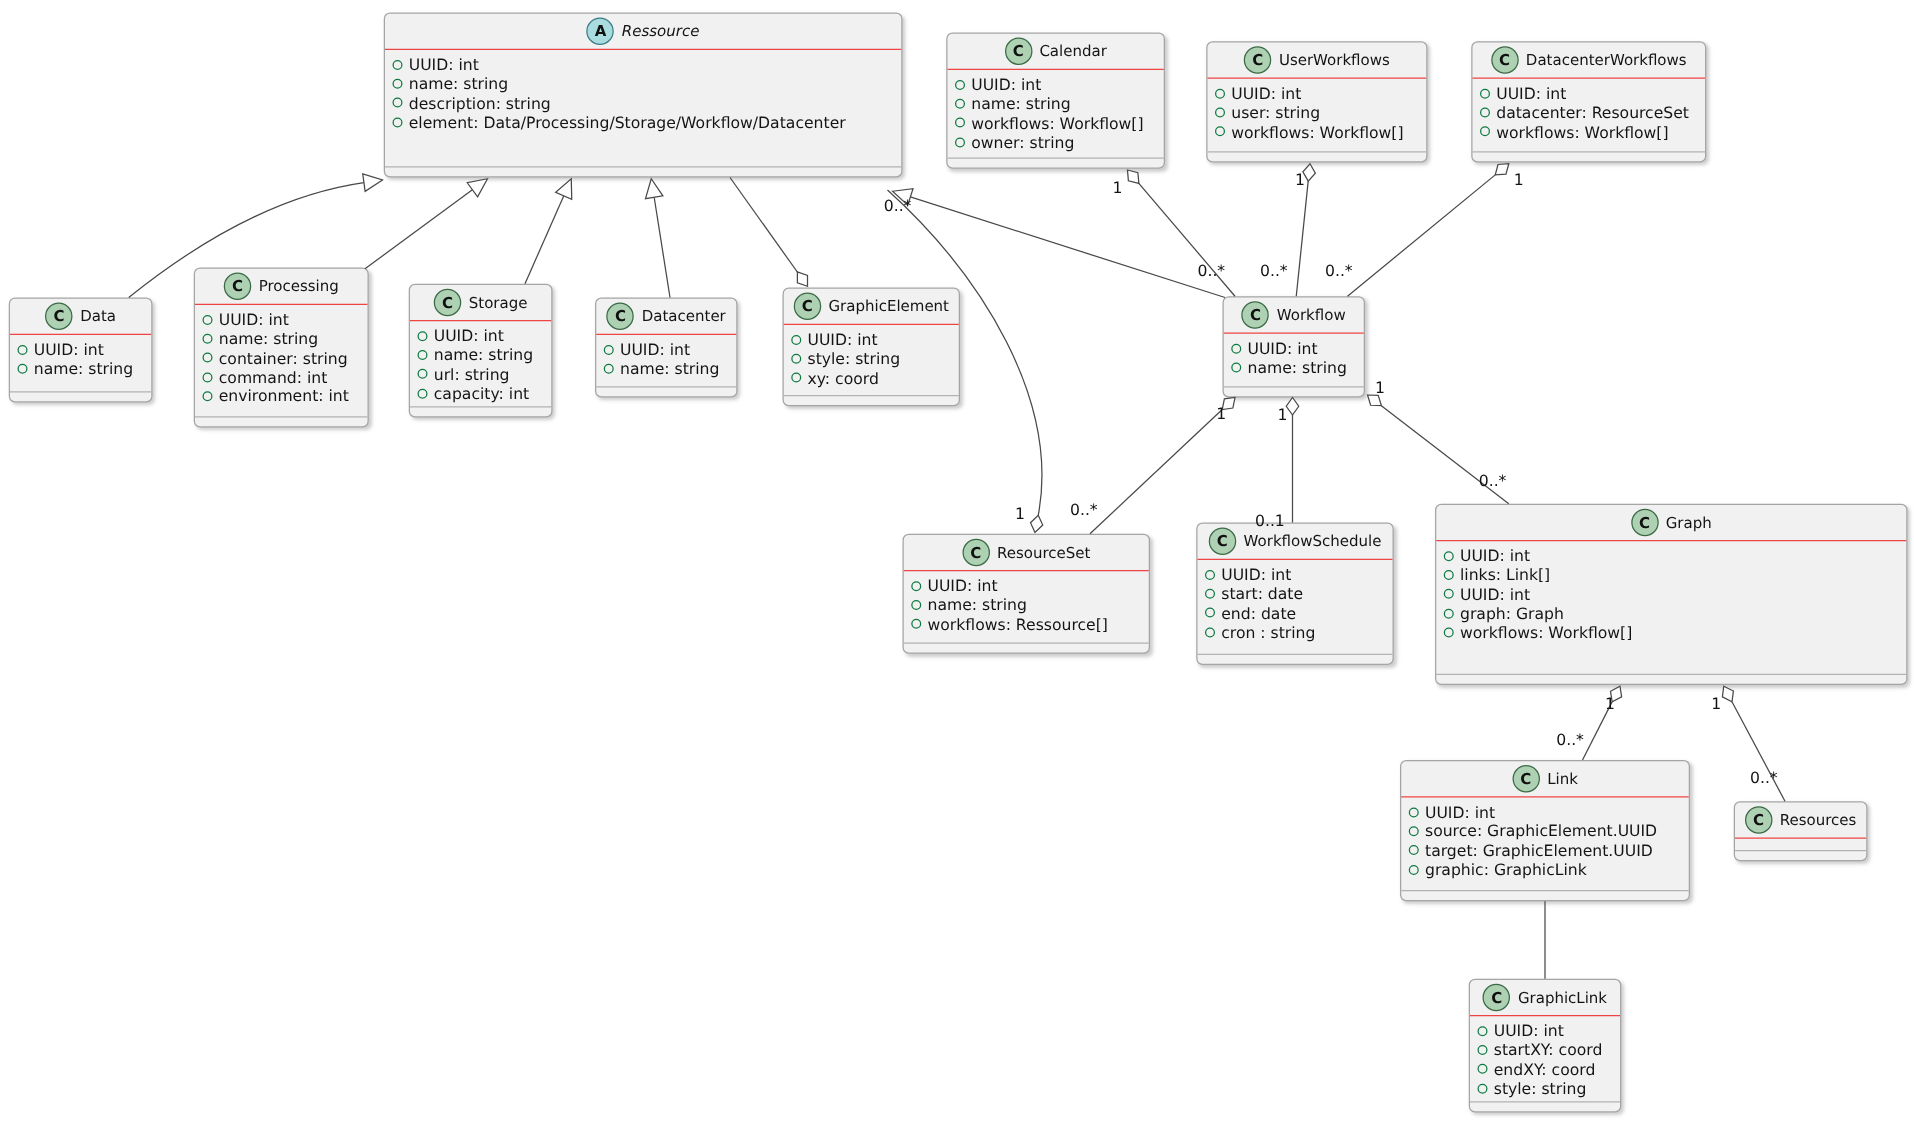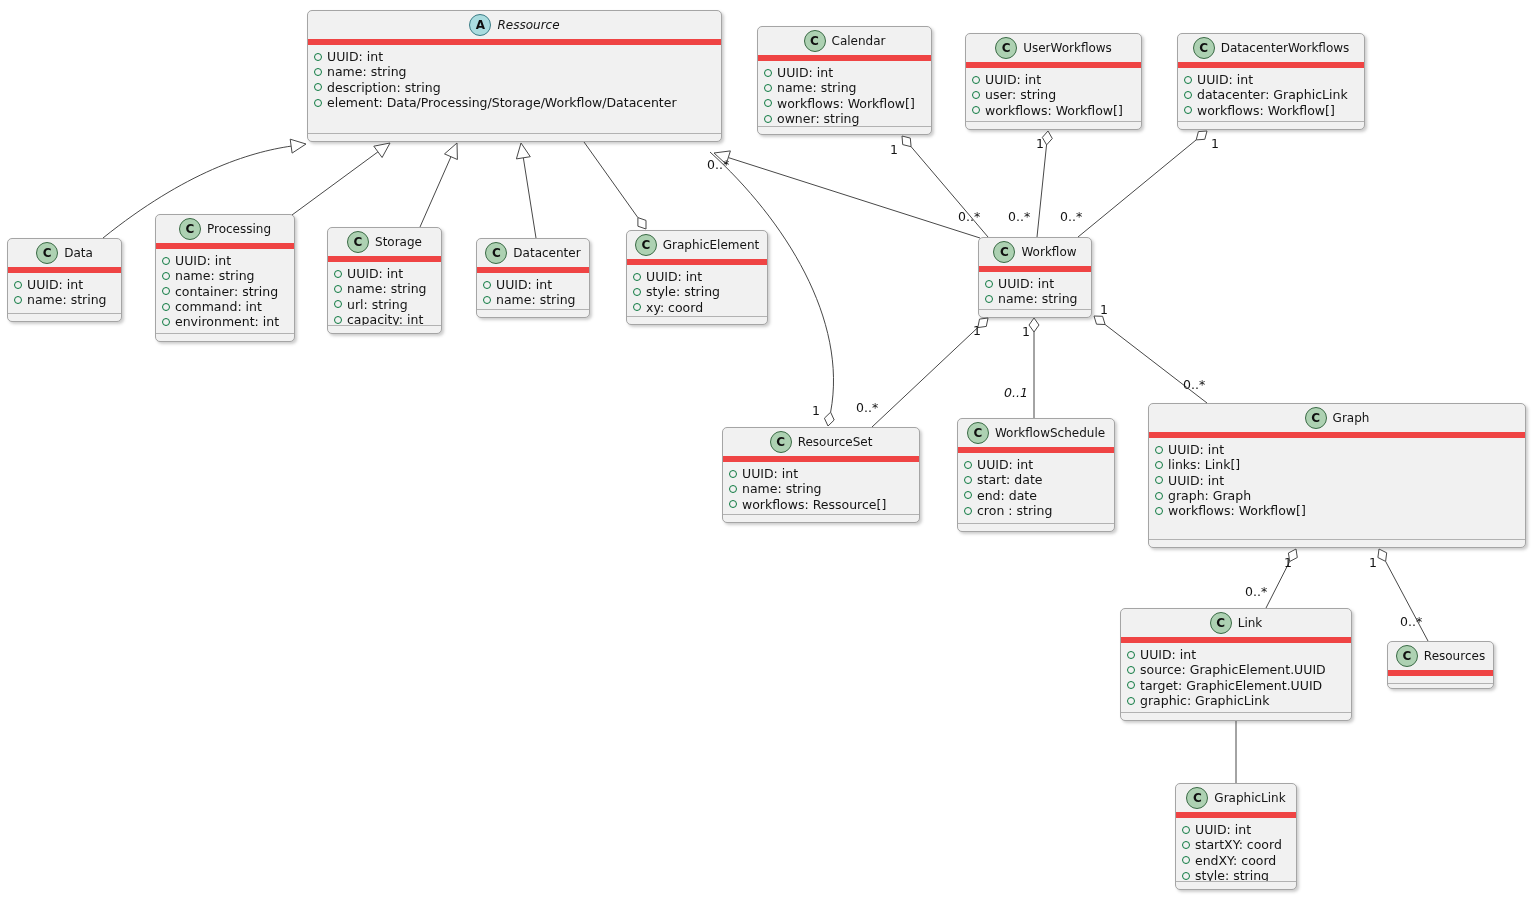--- a/index.html
+++ b/index.html
@@ -25,21 +25,21 @@
   .uml-icon{
     width:20px;height:20px;border-radius:50%;border:1px solid #3A6A45;
     display:flex;align-items:center;justify-content:center;
     font-weight:bold;font-size:12px;flex:0 0 auto;color:#101010;
   }
   .uml-icon.kind-class{background:#ADD1B2;}
   .uml-icon.kind-abstract{background:#A9DCDF;border-color:#3B7C86;}
   .uml-name{font-size:12px;white-space:nowrap;}
   .uml-class.kind-abstract .uml-name{font-style:italic;}
   .uml-attrs{
-    border-top:6px solid #ef4444;padding:4px 0 3px 0;flex:1 1 auto;overflow:hidden;
+    border-top:1px solid #ef4444;padding:4px 0 3px 0;flex:1 1 auto;overflow:hidden;
   }
   .uml-attr{
     display:flex;align-items:center;gap:5px;padding:0 8px 0 6px;
     font-size:12.5px;line-height:15.3px;white-space:nowrap;
   }
   .uml-bullet{
     width:6px;height:6px;border-radius:50%;border:1.5px solid #0E7A41;
     flex:0 0 auto;background:transparent;
   }
   .uml-methods{border-top:1px solid #B2B2B2;height:7px;flex:0 0 auto;}
@@ -267,21 +267,21 @@
       <span class="uml-icon kind-class">C</span>
       <span class="uml-name">DatacenterWorkflows</span>
     </div>
     <div class="uml-attrs">
           <div class="uml-attr">
             <span class="uml-bullet"></span>
             <span>UUID: int</span>
           </div>
           <div class="uml-attr">
             <span class="uml-bullet"></span>
-            <span>datacenter: GraphicLink</span>
+            <span>datacenter: ResourceSet</span>
           </div>
           <div class="uml-attr">
             <span class="uml-bullet"></span>
             <span>workflows: Workflow[]</span>
           </div>
         </div>
     <div class="uml-methods"></div>
   </div>
       <div class="uml-class kind-class" style="left: 978px; top: 237px; width: 114px; height: 81px;">
     <div class="uml-header">
@@ -439,21 +439,21 @@
       <span class="mult-label" style="left: 812px; top: 404px;">1</span>
       <span class="mult-label" style="left: 890px; top: 143px;">1</span>
       <span class="mult-label" style="left: 958px; top: 210px;">0..*</span>
       <span class="mult-label" style="left: 1036px; top: 137px;">1</span>
       <span class="mult-label" style="left: 1008px; top: 210px;">0..*</span>
       <span class="mult-label" style="left: 1211px; top: 137px;">1</span>
       <span class="mult-label" style="left: 1060px; top: 210px;">0..*</span>
       <span class="mult-label" style="left: 973px; top: 324px;">1</span>
       <span class="mult-label" style="left: 856px; top: 401px;">0..*</span>
       <span class="mult-label" style="left: 1022px; top: 325px;">1</span>
-      <span class="mult-label" style="left: 1004px; top: 386px; font-style: italic;">0..1</span>
+      <span class="mult-label" style="left: 1004px; top: 410px;">0..1</span>
       <span class="mult-label" style="left: 1100px; top: 303px;">1</span>
       <span class="mult-label" style="left: 1183px; top: 378px;">0..*</span>
       <span class="mult-label" style="left: 1284px; top: 556px;">1</span>
       <span class="mult-label" style="left: 1245px; top: 585px;">0..*</span>
       <span class="mult-label" style="left: 1369px; top: 556px;">1</span>
       <span class="mult-label" style="left: 1400px; top: 615px;">0..*</span>
     </div>
 </div>
 
 </body></html>

